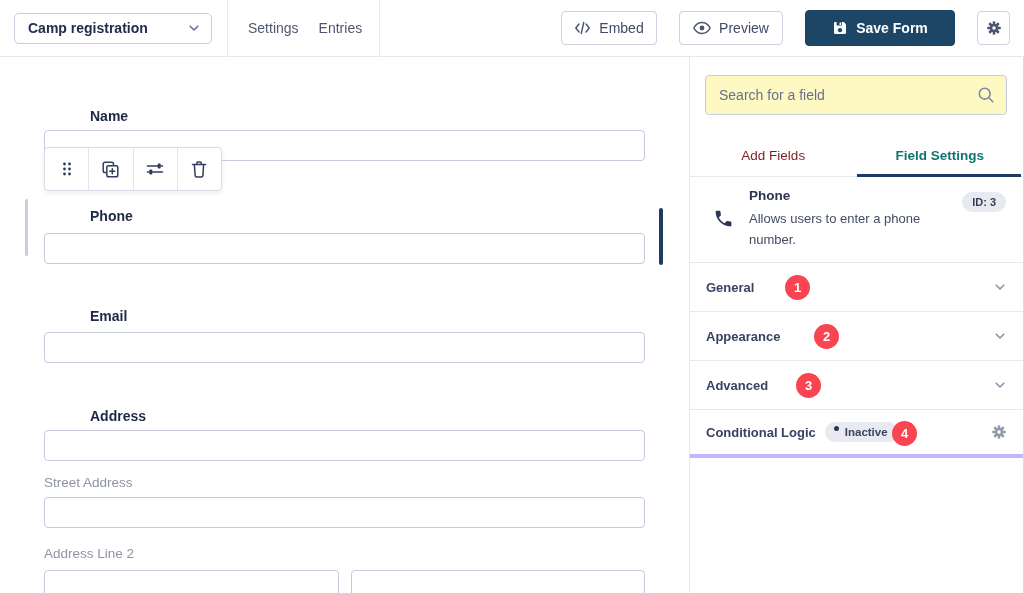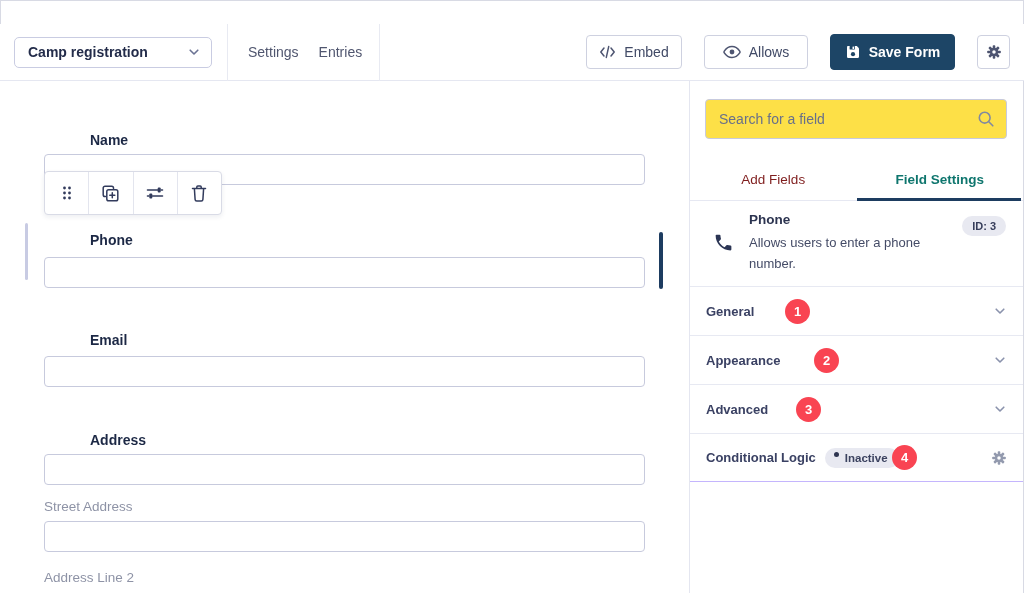--- a/index.html
+++ b/index.html
@@ -5,21 +5,21 @@
   * { box-sizing: border-box; margin: 0; padding: 0; }
   body { font-family: "Liberation Sans", sans-serif; background: #fff; }
   .app {
     position: relative; width: 1024px; height: 593px; background: #fff;
     box-shadow: inset 0 0 0 1px #d8dae4; overflow: hidden;
     color: #242c44;
   }
   
   .header {
     position: relative; height: 57px; display: flex; align-items: center;
-    border-bottom: 1px solid #e5e7f1; background: #fff; padding-left: 14px; padding-right: 14px; margin-top: 24px;
+    border-bottom: 1px solid #e5e7f1; background: #fff; padding-left: 14px; padding-right: 14px;
   }
   .form-switcher {
     width: 198px; height: 31px; border: 1px solid #c9cce2; border-radius: 5px;
     display: flex; align-items: center; padding: 0 10px 0 13px; background: #fff; cursor: pointer;
   }
   .form-switcher .fs-label { font-size: 14px; font-weight: 700; color: #232c4a; flex: 1; }
   .vdiv { width: 1px; height: 57px; background: #e8eaf2; align-self: stretch; }
   .vdiv.d1 { margin-left: 15px; }
   .nav-link {
     font-size: 14px; font-weight: 500; color: #50566f; text-decoration: none; cursor: pointer;
@@ -29,21 +29,21 @@
   .vdiv.d2 { margin-left: 17px; }
   .header-actions { margin-left: auto; display: flex; align-items: center; gap: 22px; }
   .btn {
     display: inline-flex; align-items: center; justify-content: center; gap: 8px;
     height: 34px; border: 1px solid #ced1e0; border-radius: 4px; background: #fff;
     font-size: 14px; font-weight: 500; color: #414a66; cursor: pointer; font-family: inherit;
   }
   .btn-embed { width: 96px; }
   .btn-preview { width: 104px; }
   .btn-save {
-    width: 125px; height: 36px; background: var(--navy, #1d4566); border-color: var(--navy, #1d4566);
+    width: 150px; height: 36px; background: var(--navy, #1d4566); border-color: var(--navy, #1d4566);
     color: #fff; font-weight: 700;
   }
   .btn-gear { width: 33px; }
   .icon { display: inline-flex; align-items: center; justify-content: center; }
   
   .main { display: flex; height: 536px; }
   .canvas {
     position: relative; width: 690px; border-right: 1px solid #e4e6f0; background: #fff; overflow: hidden;
   }
   .f-label { position: absolute; font-size: 14px; font-weight: 600; color: #1c2845; padding-left: 46px; }
@@ -63,21 +63,21 @@
     flex: 1; display: flex; align-items: center; justify-content: center;
     border-right: 1px solid #e3e5ee; cursor: pointer; background: transparent; border-top: none; border-bottom: none; border-left: none;
   }
   .ft-cell:last-child { border-right: none; }
   .sel-bar-left { position: absolute; left: 25px; top: 142px; width: 3px; height: 57px; background: #c8cbe3; border-radius: 2px; }
   .sel-bar-right { position: absolute; left: 659px; top: 151px; width: 4px; height: 57px; background: var(--bar-navy, #1d3c60); border-radius: 2px; }
   
   .sidebar { position: relative; width: 333px; background: #fff; }
   .search-wrap { position: absolute; left: 15px; top: 18px; width: 302px; height: 40px; }
   .search-input {
-    width: 100%; height: 100%; border: 1px solid #c7cade; border-radius: 4px; background: #fde047;
+    width: 100%; height: 100%; border: 1px solid #c7cade; border-radius: 4px; background: #fef9c3;
     font-family: inherit; font-size: 14px; color: #3c435e; padding: 0 38px 0 13px; outline: none;
   }
   .search-input::placeholder { color: #68708a; opacity: 1; }
   .search-icon { position: absolute; right: 11px; top: 10px; }
   .tabs { position: absolute; left: 0; top: 78px; width: 333px; height: 42px; display: flex; border-bottom: 1px solid #e6e8f2; }
   .tab {
     flex: 1; display: flex; align-items: center; justify-content: center; position: relative;
     font-size: 13.5px; font-weight: 500; color: #7f1d1d; cursor: pointer; background: none; border: none; font-family: inherit;
   }
   .tab.active { font-weight: 600; color: #0f766e; }
@@ -91,21 +91,21 @@
   .fi-desc { font-size: 13px; line-height: 1.6; color: #444b66; }
   .fi-id-badge {
     position: absolute; right: 17px; top: 15px; background: #e8e9f1; border-radius: 10px;
     font-size: 11px; font-weight: 700; color: #363d5a; padding: 4px 10px;
   }
   .sections { position: absolute; left: 0; top: 205px; width: 333px; }
   .s-row {
     position: relative; height: 49px; display: flex; align-items: center;
     padding: 5px 16px; border-top: 1px solid #e7e9f2; cursor: pointer;
   }
-  .s-row.last { border-bottom: 1px solid #c4b5fd; }
+  .s-row.last { border-bottom: 4px solid #c4b5fd; }
   .s-label { font-size: 13px; font-weight: 600; color: #3a4163; }
   .marker {
     position: absolute; top: 12px; width: 25px; height: 25px; border-radius: 50%;
     background: var(--red, #f94452); color: #fff; font-size: 13px; font-weight: 700;
     display: flex; align-items: center; justify-content: center; z-index: 2;
   }
   .s-chevron { margin-left: auto; display: inline-flex; }
   .status-pill {
     margin-left: 9px; display: inline-flex; align-items: flex-start; gap: 6px;
     background: #e8e9f1; border-radius: 12px; padding: 4px 11px 4px 9px;
@@ -142,21 +142,21 @@
         </span>
         <span>Embed</span>
       </button>
       <button class="btn btn-preview">
         <span class="icon">
           <svg width="18" height="14" viewBox="0 0 18 14" fill="none">
               <path d="M9 1.5c3.6 0 6.4 2.6 7.7 4.6a1.6 1.6 0 0 1 0 1.8C15.4 9.9 12.6 12.5 9 12.5S2.6 9.9 1.3 7.9a1.6 1.6 0 0 1 0-1.8C2.6 4.1 5.4 1.5 9 1.5Z" stroke="#4e5571" stroke-width="1.5"></path>
               <circle cx="9" cy="7" r="2.4" fill="#4e5571"></circle>
             </svg>
         </span>
-        <span>Allows</span>
+        <span>Preview</span>
       </button>
       <button class="btn btn-save">
         <span class="icon">
           <svg width="16" height="16" viewBox="0 0 16 16" fill="none">
               <path d="M2 3.2C2 2.5 2.5 2 3.2 2h8.6L14 4.2v8.6c0 .7-.5 1.2-1.2 1.2H3.2A1.2 1.2 0 0 1 2 12.8V3.2Z" fill="#fff"></path>
               <rect x="4.6" y="2" width="5.2" height="3.6" rx="0.5" fill="#1d4566"></rect>
               <rect x="7.5" y="2.6" width="1.5" height="2.4" rx="0.3" fill="#fff"></rect>
               <circle cx="8" cy="10.2" r="2.1" fill="#1d4566"></circle>
             </svg>
         </span>

